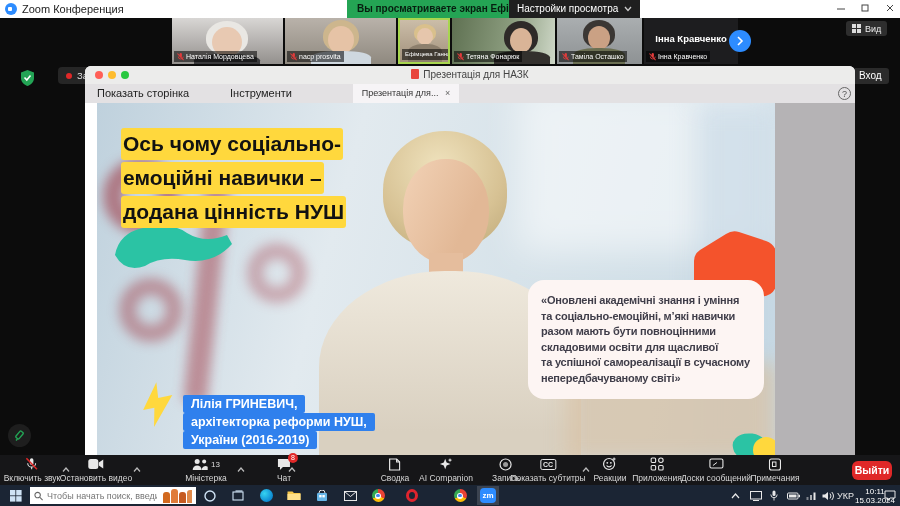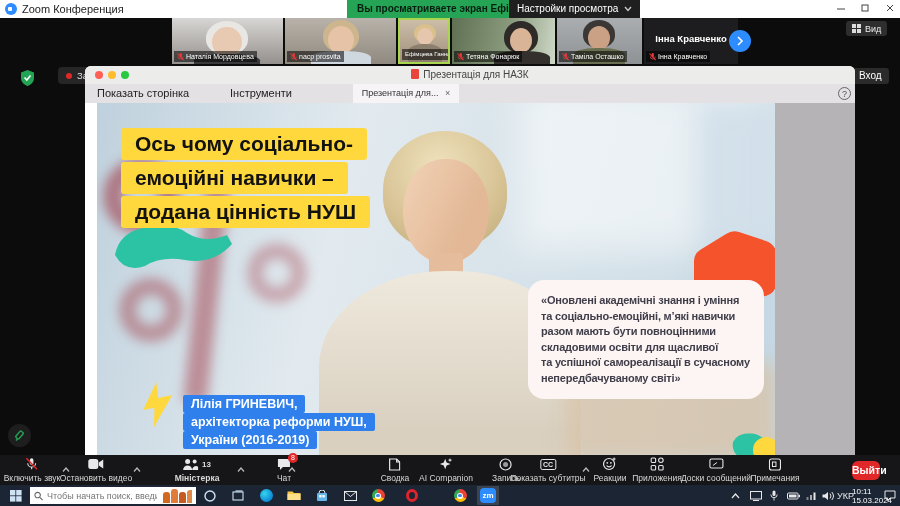--- a/index.html
+++ b/index.html
@@ -40,46 +40,46 @@
   .btab { position:absolute; top:0; font-size:11px; color:#222; line-height:19px; }
   .btab-active { position:absolute; left:268px; top:0; width:106px; height:19px; background:#f6f4f6; font-size:9px; color:#333; line-height:19px; text-align:center; }
   .bhelp { position:absolute; left:753px; top:3px; width:13px; height:13px; border:1px solid #666; border-radius:50%; font-size:9px; color:#555; text-align:center; line-height:13px; }
   .bcontent { position:absolute; left:0; top:37px; width:770px; height:352px; background:#fff; }
   .graybar { position:absolute; left:690px; top:0; width:80px; height:352px; background:#b5b3b5; }
 
   
   .photo { position:absolute; left:12px; top:0; width:678px; height:352px; overflow:hidden;
            background:linear-gradient(105deg,#bfd1dd 0%,#e2eaef 35%,#d7e3ea 60%,#c9dae4 100%); }
   .blob { position:absolute; filter:blur(6px); }
-  .headline-line { width:max-content; background:#FFD83D; color:#121212; font-weight:bold; font-size:21px; line-height:24px; padding:4px 14px; border-radius:3px; margin-bottom:2px; }
+  .headline-line { width:max-content; background:#FFD83D; color:#121212; font-weight:bold; font-size:21px; line-height:24px; padding:4px 2px; border-radius:3px; margin-bottom:2px; }
   .quote-card { position:absolute; left:431px; top:177px; width:236px; background:#fdf5f3; border-radius:16px; padding:13px 13px; }
   .quote-line { font-size:11px; font-weight:bold; color:#3f3d49; line-height:15.5px; letter-spacing:-0.2px; white-space:nowrap; }
   .attr-line { width:max-content; background:#2F80ED; color:#fff; font-weight:bold; font-size:12.5px; line-height:14px; padding:2px 8px; border-radius:2px; }
 
   
   .ztoolbar { left:0; top:455px; width:900px; height:30px; background:#161618; }
   .titem { position:absolute; top:457px; transform:translateX(-50%); text-align:center; color:#ddd; }
   .ticon { height:14px; display:flex; align-items:center; justify-content:center; gap:2px; }
   .tlabel { font-size:8.5px; margin-top:2px; white-space:nowrap; color:#d8d8d8; }
   .tchev { position:absolute; top:459px; }
   .badge-num { font-size:8px; color:#ddd; margin-left:1px; vertical-align:top; }
   .redbadge { position:absolute; top:-4px; right:-7px; width:10px; height:10px; background:#e02828; border-radius:50%; color:#fff; font-size:7px; line-height:10px; text-align:center; }
   .green-label { color:#23D160 !important; }
   .ccbox { border:1.2px solid #e8e8e8; border-radius:2px; color:#e8e8e8; font-size:7px; font-weight:bold; padding:1px 2px; line-height:7px; }
-  .leave-btn { position:absolute; left:852px; top:461px; width:28px; height:19px; background:#E02828; border-radius:6px; color:#fff; font-size:10.5px; font-weight:bold; text-align:center; line-height:19px; }
+  .leave-btn { position:absolute; left:852px; top:461px; width:40px; height:19px; background:#E02828; border-radius:6px; color:#fff; font-size:10.5px; font-weight:bold; text-align:center; line-height:19px; }
   .pencil { left:8px; top:424px; width:23px; height:23px; background:#1e1e1e; border-radius:50%; display:flex; align-items:center; justify-content:center; }
 
   
   .taskbar { left:0; top:485px; width:900px; height:21px; background:#1b2534; }
   .tbi { position:absolute; top:488px; transform:translateX(-50%); width:16px; height:15px; display:flex; align-items:center; justify-content:center; }
   .searchbox { position:absolute; left:30px; top:487px; width:166px; height:17px; background:#fff; display:flex; align-items:center; padding:0 4px; gap:4px; }
   .searchbox input { border:none; outline:none; font-size:9px; color:#555; width:110px; background:transparent; font-family:"Liberation Sans",sans-serif; }
   .doodle { position:relative; width:34px; height:15px; overflow:hidden; }
   .tray { position:absolute; top:485px; height:21px; color:#e8e8e8; font-size:9px; display:flex; align-items:center; }
-  .clock { position:absolute; left:852px; top:487px; width:46px; color:#fff; font-size:8px; line-height:9px; }
+  .clock { position:absolute; left:852px; top:487px; width:46px; color:#fff; font-size:8px; line-height:9px; text-align:center; }
   .zm-active { position:absolute; left:477px; top:486px; width:22px; height:19px; background:rgba(255,255,255,.14); }
   .zm-ic { position:absolute; left:480px; top:488px; width:16px; height:15px; background:#2D8CFF; border-radius:4px; color:#fff; font-size:8px; font-weight:bold; text-align:center; line-height:15px; }
 </style>
 </head>
 <body>
 
 <div id="screen">
 
   <div class="a titlebar">
     <div class="a zoom-dot"></div>
@@ -321,21 +321,21 @@
           <rect x="0.5" y="1" width="10" height="10" rx="2.5" fill="#e8e8e8"></rect>
           <path d="M11,4.5 L15.5,1.5 V10.5 L11,7.5 Z" fill="#e8e8e8"></path>
         </svg>
       </div>
     <div class="tlabel">Остановить видео</div>
   </div>
   <div class="tchev" style="left:133px;"><svg width="8" height="6" viewBox="0 0 8 6">
         <polyline points="1,4.5 4,1 7,4.5" fill="none" stroke="#bbb" stroke-width="1.2"></polyline>
       </svg></div>
 
-  <div class="titem" style="left:197px;font-weight:bold;">
+  <div class="titem" style="left:206px;">
     <div class="ticon">
       <svg width="16" height="13" viewBox="0 0 16 13">
           <circle cx="5" cy="3.5" r="2.5" fill="#e8e8e8"></circle>
           <path d="M0.5,12 a4.5,4.5 0 0 1 9,0 Z" fill="#e8e8e8"></path>
           <circle cx="12" cy="3.5" r="2" fill="#e8e8e8"></circle>
           <path d="M9.5,12 a3.8,3.8 0 0 1 6,-3.2 L15.5,12 Z" fill="#e8e8e8"></path>
         </svg>
       <span class="badge-num">13</span>
     </div>
     <div class="tlabel">Міністерка</div>

